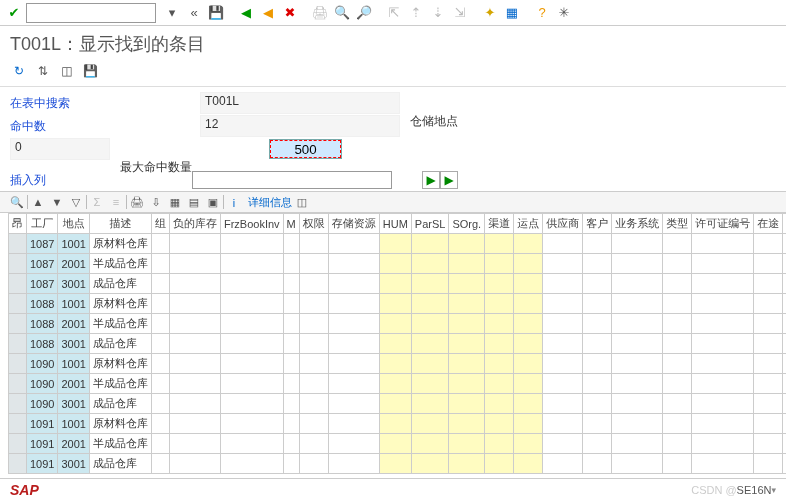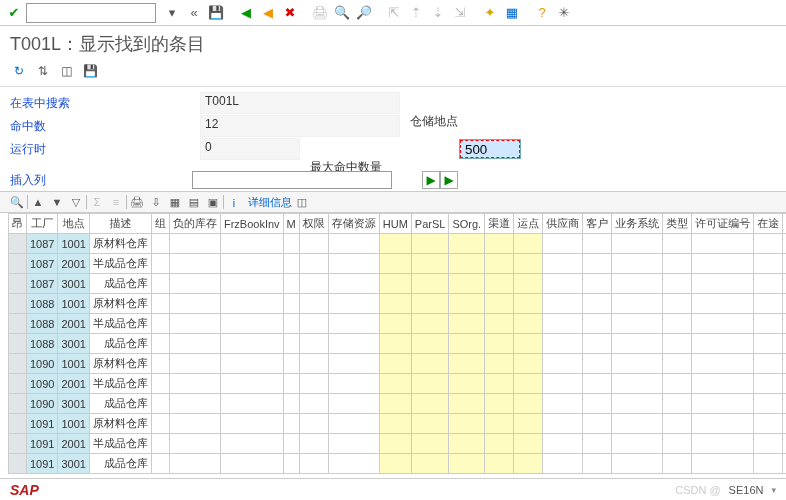--- a/index.html
+++ b/index.html
@@ -14,39 +14,39 @@
   .tb-btn.disabled{color:#bbb;}
   .cmd-input{width:130px; height:20px; border:1px solid #999; margin-right:4px;}
   .title{font-size:18px; color:#555; padding:6px 10px 4px;}
   .subbar{display:flex; gap:6px; padding:2px 10px 6px; border-bottom:1px solid #ddd;}
   .subbar .tb-btn{width:18px;height:18px;font-size:12px;}
   .form{padding:4px 10px 2px;}
   .row{display:flex; align-items:center; height:22px; margin:1px 0;}
   .label{width:190px; color:#1d4ed8;}
   .value{width:200px; padding:0 4px; background:#f5f5f5; border:1px solid #f0f0f0; height:22px; line-height:16px;}
   .label2{width:100px; padding-left:10px;margin-top:36px;}
-  .numbox{width:60px; height:18px; border:1px dashed red; background:#d0e8ff; text-align:left; padding:0 4px; outline:1px solid #7aa;}
+  .numbox{width:71px; height:18px; border:1px dashed red; background:#d0e8ff; text-align:center; padding:0 4px; outline:1px solid #7aa;}
   .insertrow{display:flex; align-items:center; padding:8px 10px 2px; }
   .insert-input{width:200px; height:18px; border:1px solid #999;}
   .ig-btn{width:18px;height:18px;border:1px solid #aaa;display:flex;align-items:center;justify-content:center;color:#080;}
   .gridbar{display:flex; gap:1px; padding:0 8px; align-items:center; height:22px; border-top:1px solid #ccc; border-bottom:1px solid #ccc; background:#f5f5f5;}
   .gridbar .tb-btn{width:18px;height:18px;font-size:11px;}
   .detail-link{color:#06c; cursor:pointer; font-size:11px; margin-left:4px;}
   table{border-collapse:collapse; margin:0 8px; font-size:11px;}
   th,td{border:1px solid #ccc; padding:2px 3px; height:18px; white-space:nowrap;}
   thead th{background:#fff; font-weight:normal; color:#444;}
   thead th.sel{width:14px;}
   td.fac, td.loc{background:#cce8f0; text-align:right; width:34px;}
-  td.desc{width:64px;text-align:right;}
+  td.desc{width:64px;}
   td.ycell{background:#fffcc1; width:32px;}
   td.ecell{background:#fff; width:32px;}
   td.sel{background:#e0e6e8; width:14px;}
   .footer{position:absolute; bottom:0; left:0; right:0; height:22px; border-top:1px solid #ccc; display:flex; align-items:center; justify-content:space-between; padding:0 10px; font-size:11px; color:#555;}
   .sap-logo{font-weight:bold; color:#b91c1c; font-size:14px; font-style:italic;}
-  .statusr{display:flex; gap:8px; align-items:center;}
+  .statusr{display:flex; align-items:center;}
   .carets{font-size:9px; color:#888;}
 </style>
 </head>
 <body>
 
 <div class="topbar">
   <span class="tb-btn green">✔</span>
   <input class="cmd-input" style="">
   <span class="tb-btn">▾</span>
   <span class="tb-btn">«</span>
@@ -85,21 +85,20 @@
   <div class="row">
     <div class="label">在表中搜索</div>
     <div class="value">T001L</div>
     <div class="label2">仓储地点</div>
   </div>
   <div class="row">
     <div class="label">命中数</div>
     <div class="value">12</div>
   </div>
   <div class="row">
-    <div class="label">运行时</div>
     <div class="value" style="width:100px">0</div>
     <div class="label2">最大命中数量</div>
     <div style="width:60px"></div>
     <input class="numbox" value="500" style="">
   </div>
 </div>
 
 <div class="insertrow">
   <div class="label" style="width:182px">插入列</div>
   <input class="insert-input" style="">

